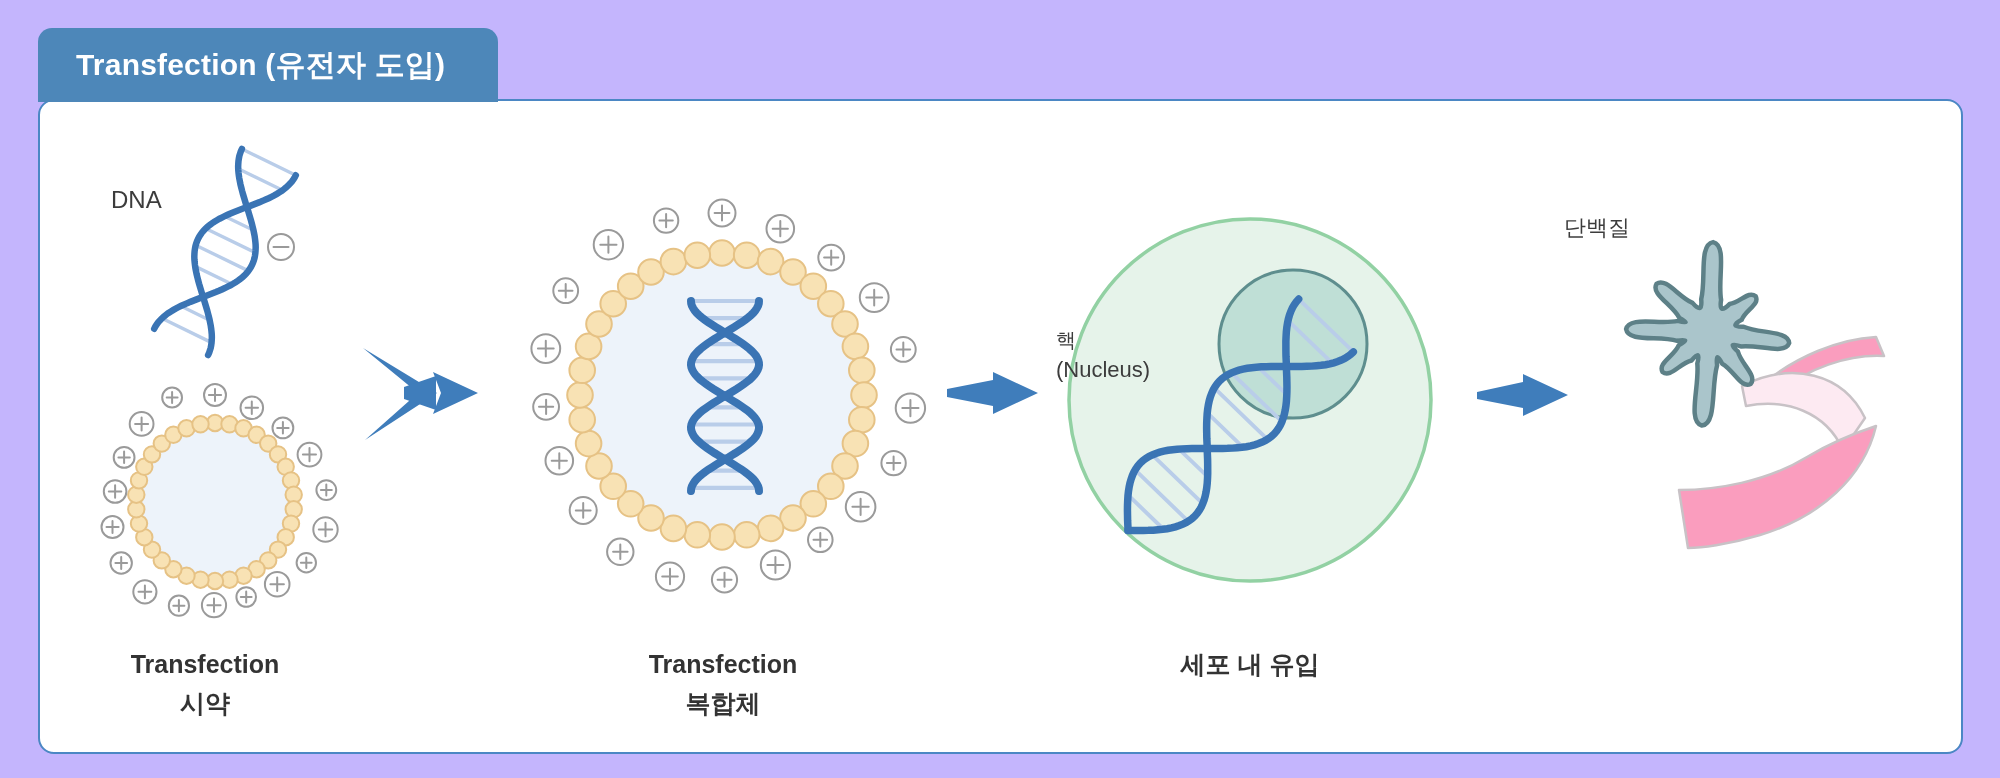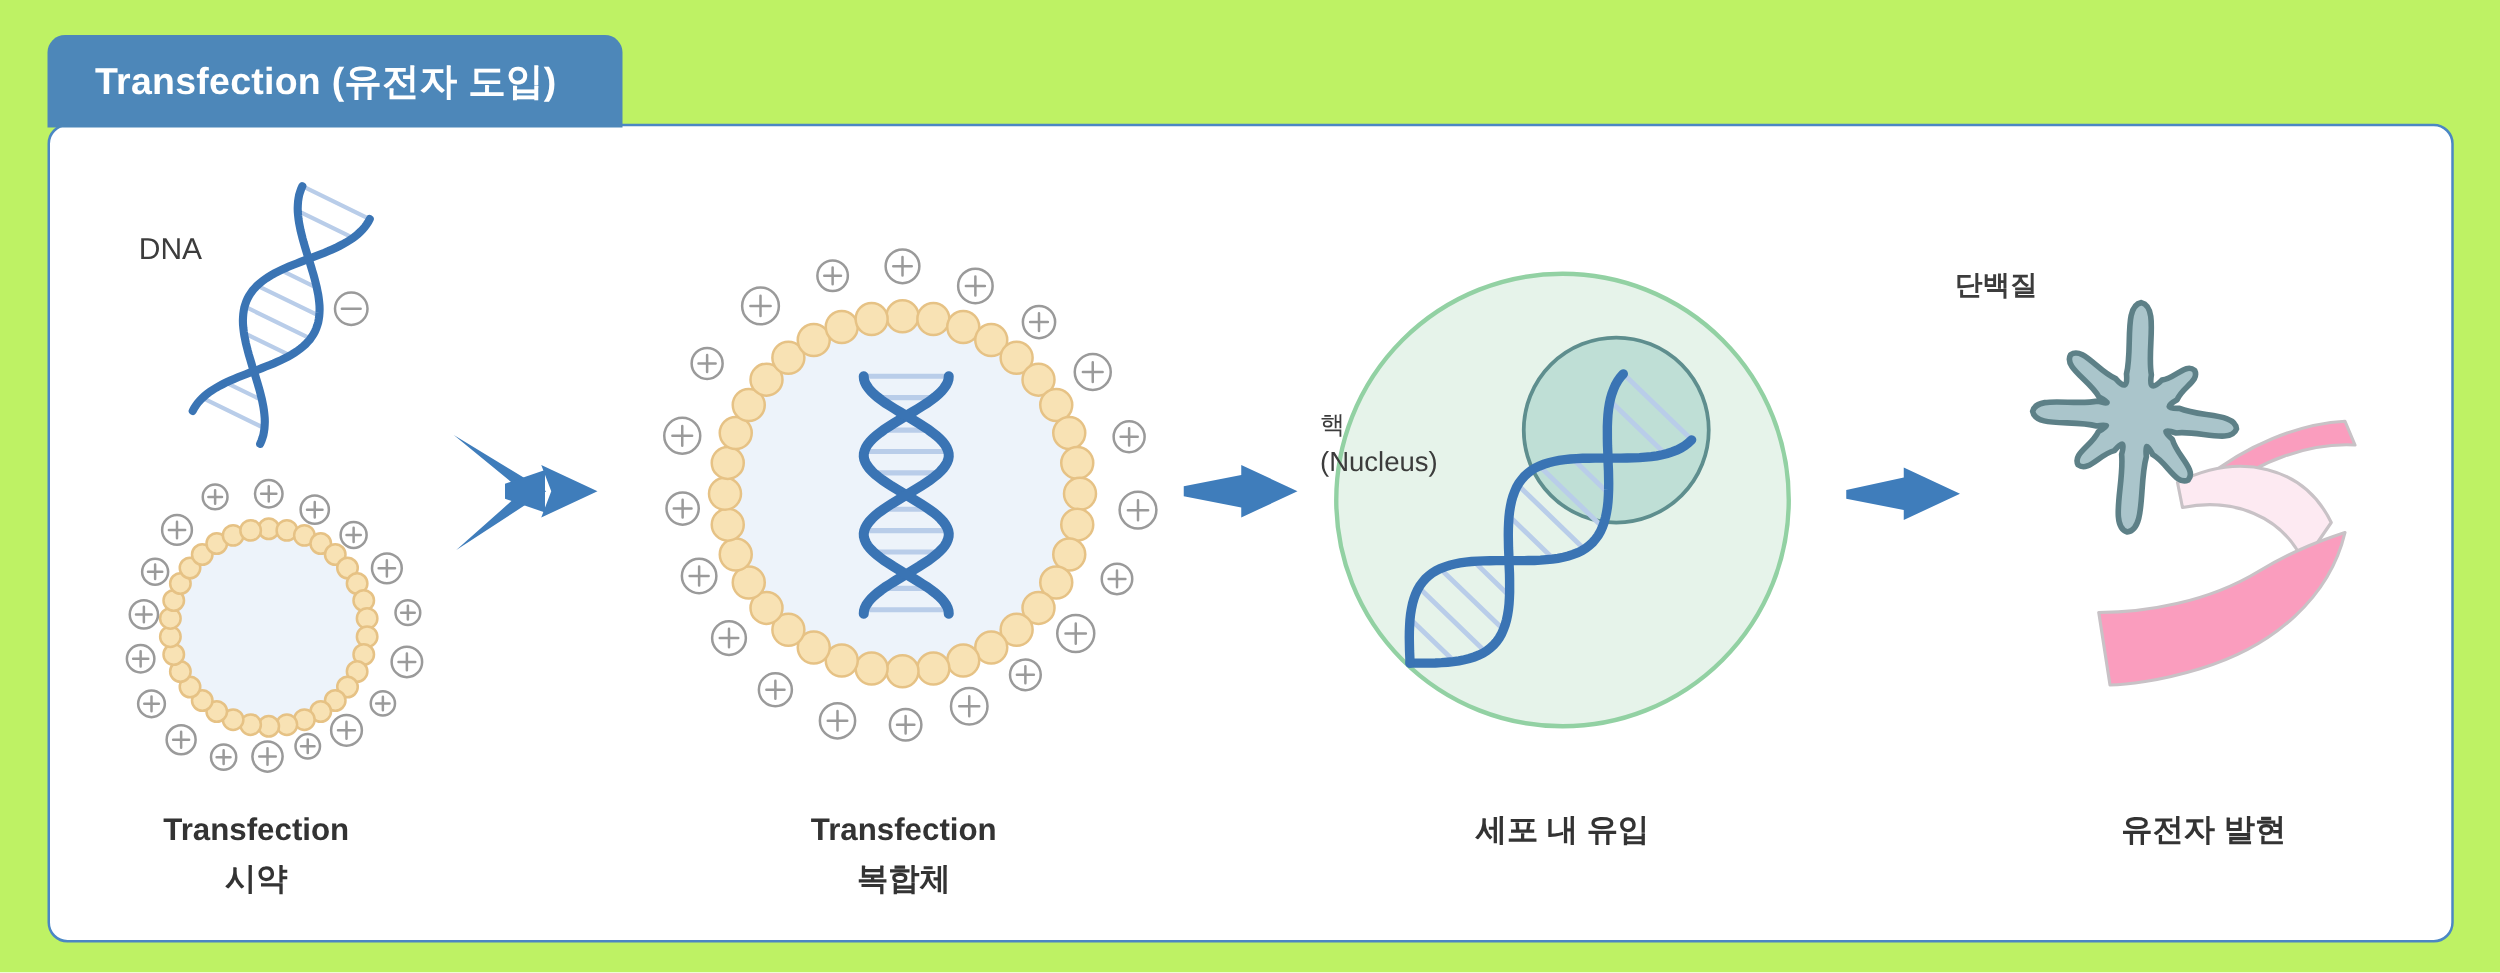--- a/index.html
+++ b/index.html
@@ -1,29 +1,29 @@
 <!DOCTYPE html>
 <html><head>
 <meta charset="utf-8">
 <style>
   html,body{margin:0;padding:0;background:#ffffff;}
   body{font-family:"Liberation Sans","DejaVu Sans",sans-serif;}
-  .canvas{position:relative;width:2000px;height:778px;background:#bef264;overflow:hidden;}
+  .canvas{position:relative;width:2000px;height:778px;background:#c4b5fd;overflow:hidden;}
   .panel{position:absolute;left:38px;top:99px;width:1925px;height:655px;
          border:2.5px solid #4b87c4;border-radius:16px;background:#ffffff;box-sizing:border-box;}
   .tab{position:absolute;left:38px;top:28px;width:460px;height:74px;
        background:#4d87b9;border-radius:14px 14px 0 0;display:flex;align-items:center;
        padding-left:38px;box-sizing:border-box;z-index:3;}
   .tab span{color:#ffffff;font-size:30px;font-weight:700;letter-spacing:0.2px;}
   svg.fig{position:absolute;left:0;top:0;z-index:2;}
   .label{position:absolute;z-index:4;text-align:left;color:#3c3c3c;}
   .dna-label{left:111px;top:186px;width:100px;font-size:24px;font-weight:500;}
   .nucleus-label{left:1056px;top:326px;width:190px;font-size:22px;line-height:29px;}
   .nucleus-label .l1{font-size:20px;}
-  .protein-label{left:1564px;top:213px;width:150px;font-size:22px;font-weight:bold;}
+  .protein-label{left:1564px;top:213px;width:150px;font-size:22px;}
   .caption{position:absolute;top:645px;width:320px;z-index:4;text-align:center;
            color:#333333;font-size:25px;font-weight:700;line-height:39px;}
   .cap1{left:45px;} .cap2{left:563px;} .cap3{left:1090px;} .cap4{left:1603px;}
 </style>
 </head>
 <body>
 
 <div class="canvas">
 
   <div class="tab">
@@ -324,17 +324,14 @@
     <div>Transfection</div>
     <div>시약</div>
   </div>
   <div class="caption cap2">
     <div>Transfection</div>
     <div>복합체</div>
   </div>
   <div class="caption cap3">
     <div>세포 내 유입</div>
   </div>
-  <div class="caption cap4">
-    <div>유전자 발현</div>
-  </div>
 
 </div>
 
 </body></html>

